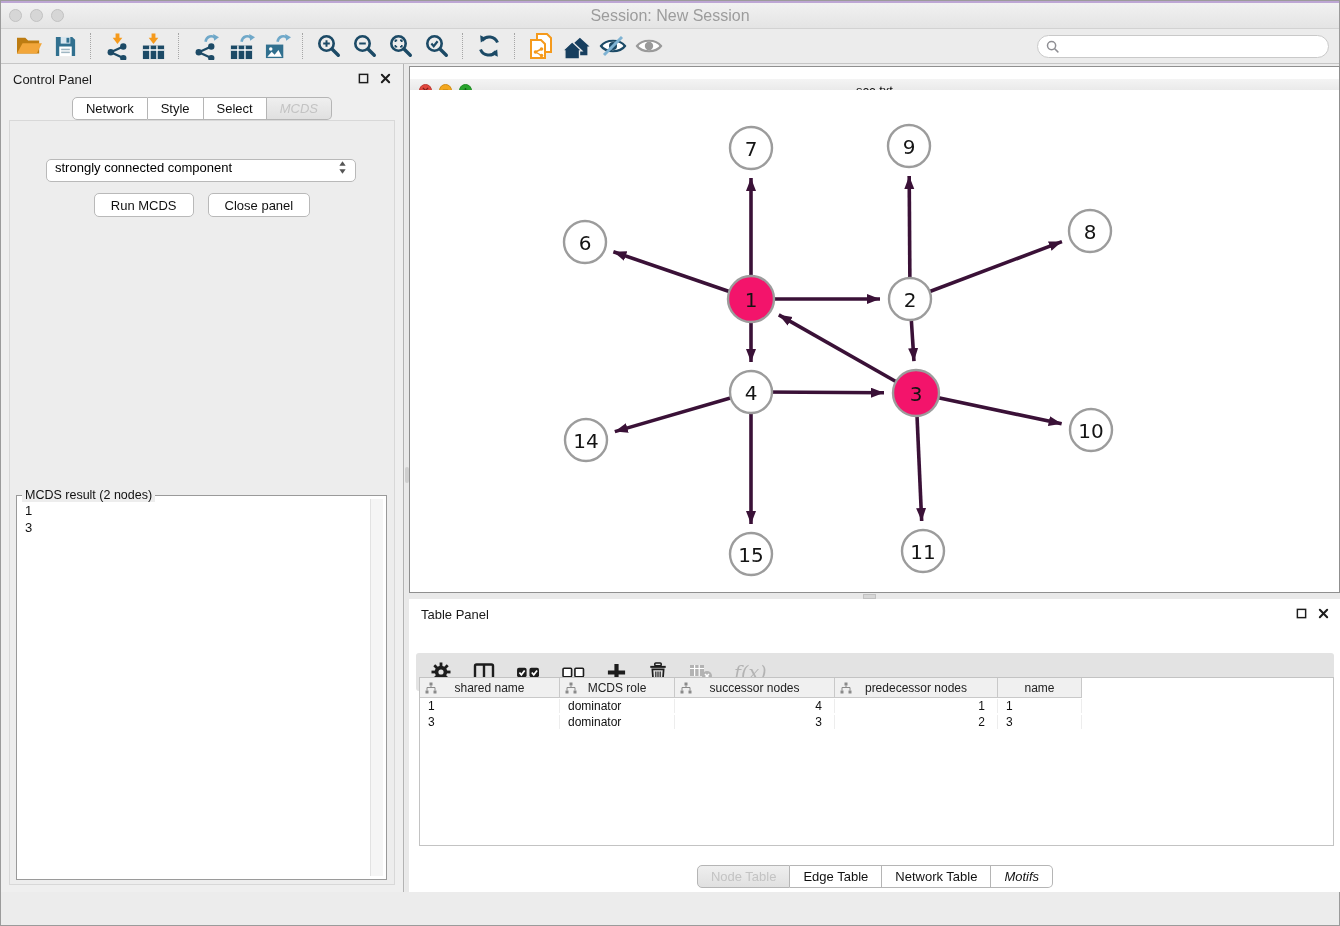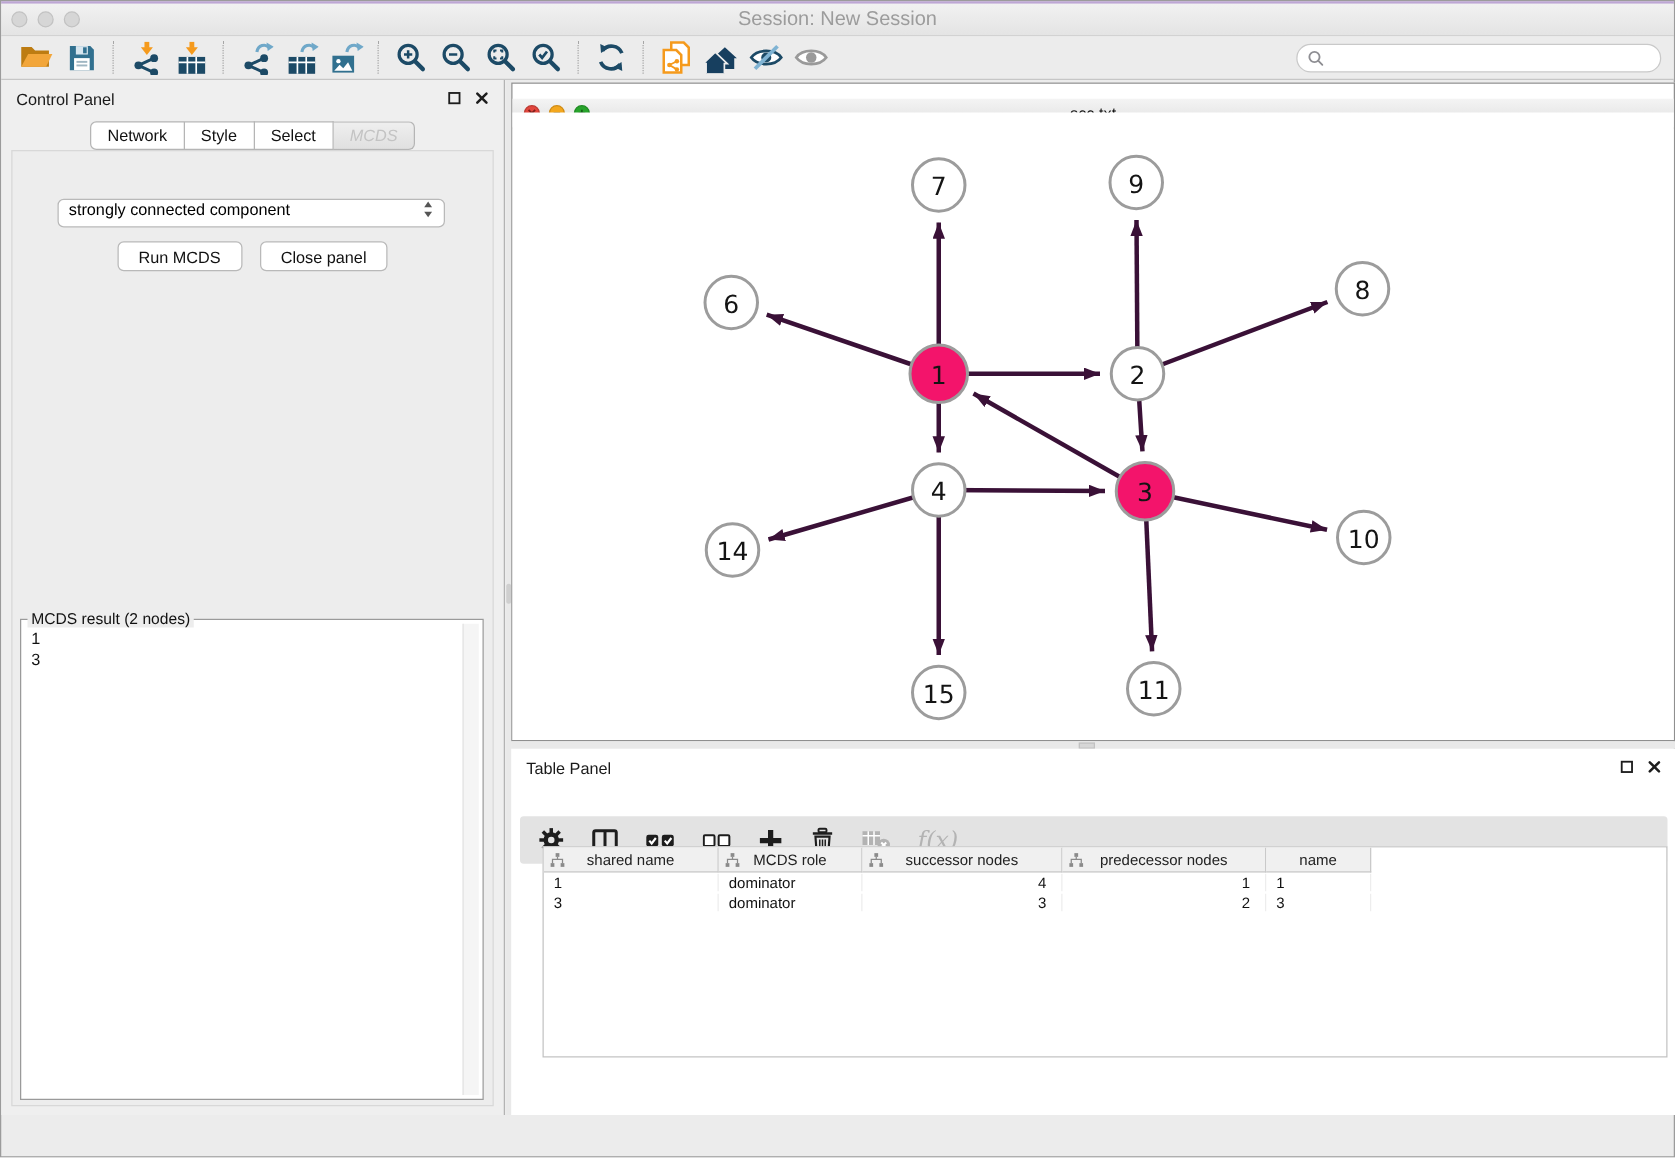--- a/index.html
+++ b/index.html
@@ -68,21 +68,21 @@
   .mdot{width:13px;height:13px;border-radius:50%;box-sizing:border-box;display:flex;
     align-items:center;justify-content:center;}
   #net-canvas{position:absolute;top:23px;left:0;right:0;bottom:0;background:#fff;}
   #graph-svg{width:100%;height:100%;display:block;}
   
   #table-panel{position:absolute;left:408px;top:598px;width:932px;bottom:33px;background:#ffffff;}
   #tp-toolbar{position:absolute;left:7px;right:7px;top:30px;height:38px;background:#e3e3e3;
     border-radius:3px;display:flex;align-items:center;padding-left:14px;gap:21px;box-sizing:border-box;margin-top:24px;}
   .tp-tool{display:flex;align-items:center;justify-content:center;height:26px;}
   #fx-label{font-family:"DejaVu Serif",serif;font-style:italic;font-size:19px;color:#b3b3b3;}
-  #nt-table{position:absolute;left:25px;right:7px;top:78px;height:169px;background:#fff;
+  #nt-table{position:absolute;left:10px;right:7px;top:78px;height:169px;background:#fff;
     border:1px solid #c3c3c3;box-sizing:border-box;overflow:hidden;}
   #table-header{display:flex;height:20px;background:#fff;}
   .th{background:#f0f0f0;border-right:1px solid #c9c9c9;border-bottom:1px solid #c9c9c9;
     position:relative;display:flex;align-items:center;box-sizing:border-box;font-size:12px;color:#222;}
   .th .lbl{width:100%;text-align:center;}
   .th .tree{position:absolute;left:5px;top:4px;}
   .tr{display:flex;height:16px;align-items:center;font-size:12px;color:#111;}
   .td{box-sizing:border-box;border-right:1px solid #ededed;overflow:hidden;white-space:nowrap;}
   #table-tabs{position:absolute;left:0;right:0;top:266px;}
   
@@ -498,15 +498,21 @@
           </div>
           <div class="tr">
             <div class="td" style="width: 140px; text-align: left; padding: 0px 4px 0px 8px;">3</div>
             <div class="td" style="width: 115px; text-align: left; padding: 0px 4px 0px 8px;">dominator</div>
             <div class="td" style="width: 160px; text-align: right; padding: 0px 12px 0px 4px;">3</div>
             <div class="td" style="width: 163px; text-align: right; padding: 0px 12px 0px 4px;">2</div>
             <div class="td" style="width: 84px; text-align: left; padding: 0px 4px 0px 8px;">3</div>
           </div>
         </div>
     </div>
+    <div id="table-tabs" class="tabs">
+      <div class="tab active">Node Table</div>
+      <div class="tab">Edge Table</div>
+      <div class="tab">Network Table</div>
+      <div class="tab">Motifs</div>
+    </div>
   </div>
 
 </div>
 
 </body></html>

